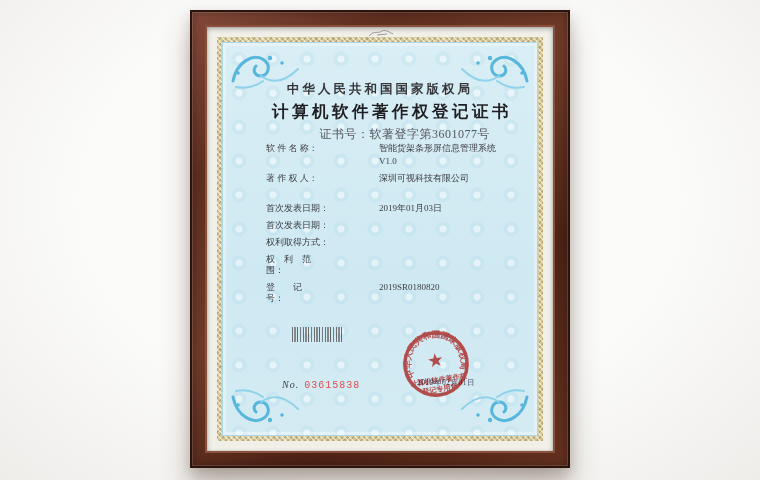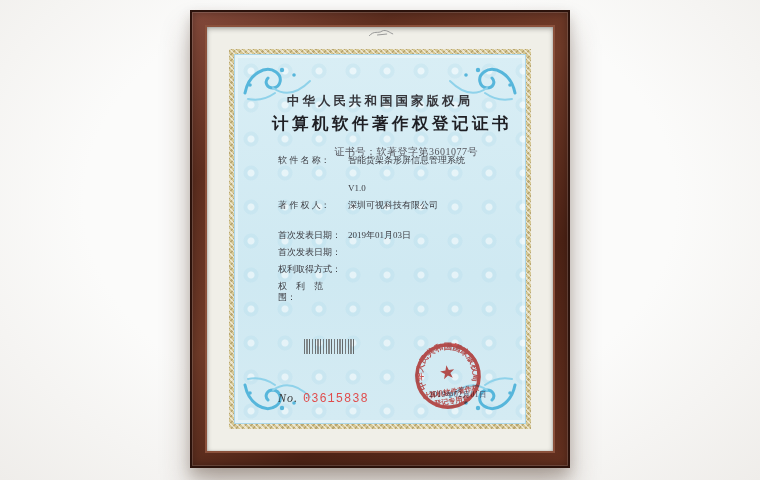--- a/index.html
+++ b/index.html
@@ -16,21 +16,21 @@
   .frame {
     position:absolute; left:190px; top:10px; width:380px; height:458px;
     border:2px solid #2b120b;
     background:linear-gradient(140deg,#83493a 0%,#5e2e1f 22%,#6f3a28 45%,#4c2215 70%,#63301f 100%);
     padding:15px;
     box-shadow:0 20px 28px rgba(70,45,30,.30), 0 6px 12px rgba(70,45,30,.22),
                inset 0 0 0 1px rgba(255,255,255,.14), inset 0 0 10px rgba(0,0,0,.35);
   }
   .mat {
     width:100%; height:100%;
-    background:#f0efe8; padding:22px; position:relative;
+    background:#f0efe8; padding:10px; position:relative;
     box-shadow:0 0 0 2px #8a503b, inset 0 2px 5px rgba(0,0,0,.28), inset 0 0 2px rgba(0,0,0,.2);
   }
   .lace {
     width:100%; height:100%; padding:5px;
     background-color:#d6c894;
     background-image:
       repeating-linear-gradient(45deg, rgba(255,255,255,.55) 0 1.5px, transparent 1.5px 4px),
       repeating-linear-gradient(-45deg, rgba(138,112,58,.38) 0 1.5px, transparent 1.5px 4px);
   }
   .paper {
@@ -55,42 +55,42 @@
   .header {
     position:absolute; top:39px; left:0; width:100%; text-align:center;
     font-size:12.5px; font-weight:bold; color:#35353a; letter-spacing:3px;
   }
   .title {
     position:absolute; top:59px; left:0; width:100%; text-align:center;
     font-size:16.5px; font-weight:bold; color:#1f1f24; letter-spacing:3.5px;margin-left:12px;
   }
   .certno {
     position:absolute; top:84px; right:48px;
-    font-size:10px; color:#55555c; letter-spacing:.5px;margin-top:7px;
+    font-size:12px; color:#55555c; letter-spacing:.5px;
   }
   .fields { position:absolute; top:101px; left:44px; width:250px; }
-  .frow { display:flex; font-size:9px; color:#3c3c42; line-height:11px; margin-bottom:6px; }
+  .frow { display:flex; font-size:9px; color:#3c3c42; line-height:11px; margin-bottom:6px;gap:43px; }
   .frow .lab { width:70px; flex:none; }
   .frow .val { flex:1; }
-  .val .v2 { display:block; margin-top:17px; }
+  .val .v2 { display:block; margin-top:2px; }
   .gap { height:13px; }
   .statement {
     position:absolute; top:247px; left:30px; width:258px;
     font-size:9px; line-height:15.5px; color:#3c3c42;
     text-indent:2em; text-align:justify;
   }
   .barcode {
     position:absolute; top:285px; left:70px; width:50px; height:15px; opacity:.75;
     background:repeating-linear-gradient(90deg,
       #4a4a4a 0 1px, transparent 1px 2.5px,
       #6a6a6a 2.5px 4px, transparent 4px 5px,
       #3d3d3d 5px 6px, transparent 6px 8.5px,
       #585858 8.5px 9.5px, transparent 9.5px 11px);
   }
-  .serial { position:absolute; top:337px; left:44px; font-size:12px; letter-spacing:1px; }
+  .serial { position:absolute; top:337px; left:60px; font-size:10px; letter-spacing:1px; }
   .serial .pfx { color:#3b3b3b; font-style:italic; margin-right:5px; }
   .serial .num { color:#e04c4c; font-family:"Liberation Mono","DejaVu Sans Mono",monospace; }
   .seal-date {
     position:absolute; top:336px; left:176px; width:96px; text-align:center;
     font-size:7.5px; color:#4a4a62; letter-spacing:.5px; z-index:1;
   }
   .seal {
     position:absolute; top:280px; left:172px; width:84px; height:84px;
     transform:rotate(-9deg); mix-blend-mode:multiply; opacity:.92; z-index:2;
   }
@@ -177,20 +177,24 @@
               <span class="val">2019年01月03日</span>
             </div>
             <div class="frow">
               <span class="lab">首次发表日期：</span>
             </div>
             <div class="frow">
               <span class="lab">权利取得方式：</span>
             </div>
             <div class="frow">
               <span class="lab">权　利　范　围：</span>
+            </div>
+            <div class="frow">
+              <span class="lab">登　　记　　号：</span>
+              <span class="val">2019SR0180820</span>
             </div>
           </div>
 
 
           <div class="barcode"></div>
 
           <div class="serial">
             <span class="pfx">No.</span><span class="num">03615838</span>
           </div>
 

